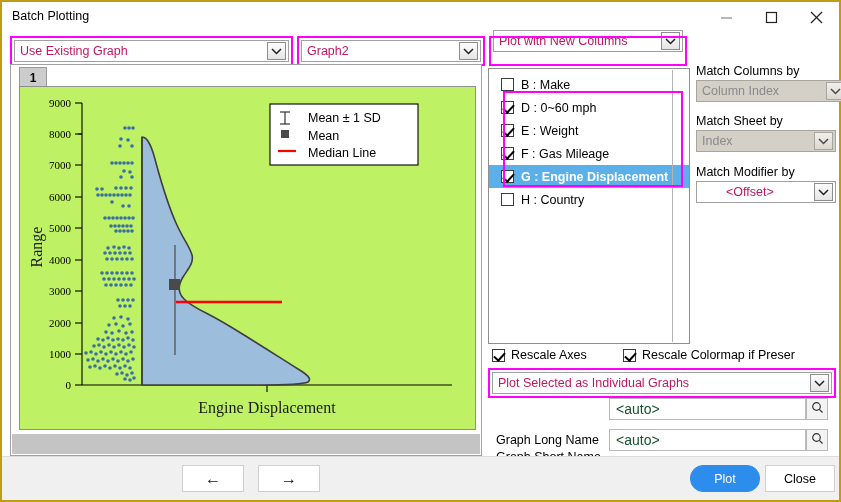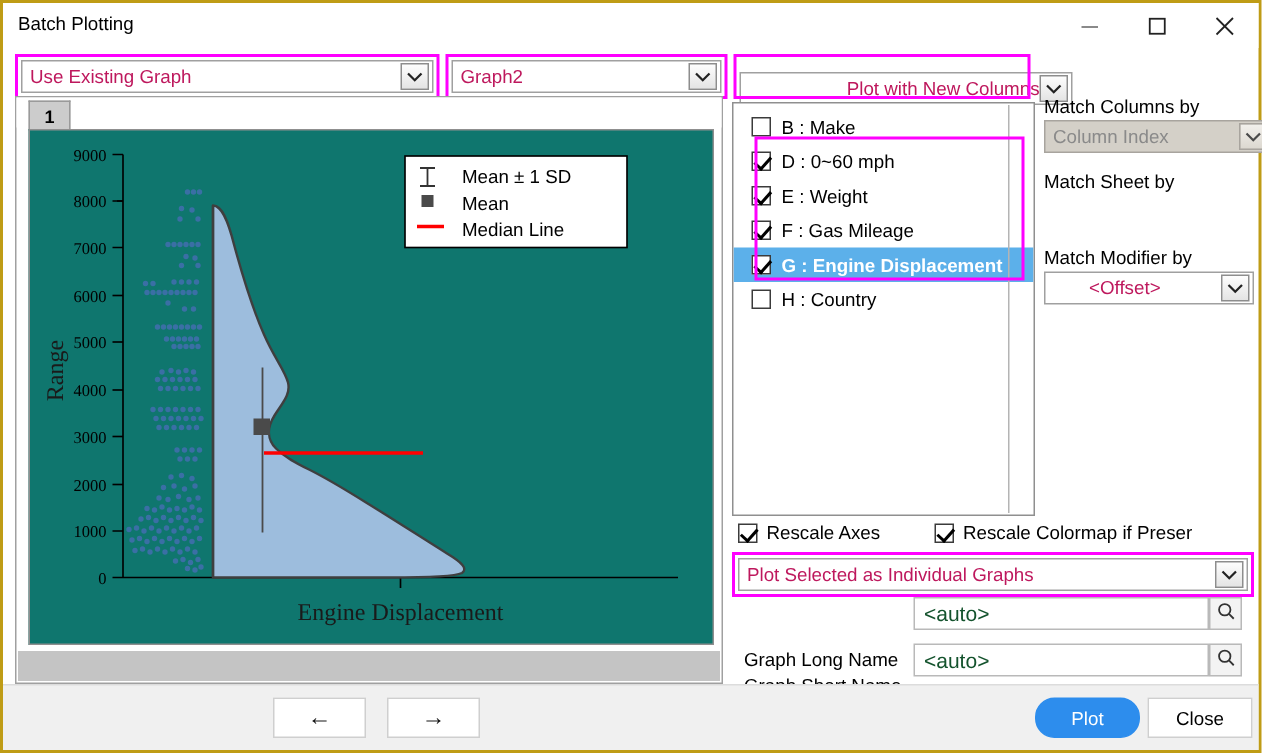--- a/index.html
+++ b/index.html
@@ -84,21 +84,21 @@
     width:26px;height:19px;
     background:#cccccc;
     border:1px solid #9a9a9a;
     border-bottom:none;
     display:flex;align-items:center;justify-content:center;
     font-size:12px;font-weight:bold;color:#000;
   }
   .graphcanvas{
     position:absolute;left:8px;top:21px;
     width:455px;height:342px;
-    background:#0f766e;
+    background:#bef264;
     border:1px solid #8f8f8f;
     overflow:hidden;
   }
   .hscroll{
     position:absolute;left:1px;right:1px;bottom:1px;height:20px;
     background:#c4c4c4;
   }
   
   .listbox{
     position:absolute;
@@ -226,21 +226,21 @@
   <div class="combo" style="left:299px;top:38px;width:180px;">
     <div class="cval">Graph2</div>
     <div class="arrowbtn">
       <svg width="11" height="8" viewBox="0 0 11 8">
           <path d="M1 2 L5.5 6.5 L10 2" fill="none" stroke="#222" stroke-width="1.5"></path>
         </svg>
     </div>
   </div>
   <div class="hl-box" style="left:295px;top:34px;width:188px;height:30px;"></div>
 
-  <div class="combo" style="left:491px;top:46px;width:222px;text-align:right;">
+  <div class="combo" style="left:491px;top:28px;width:190px;">
     <div class="cval">Plot with New Columns</div>
     <div class="arrowbtn">
       <svg width="11" height="8" viewBox="0 0 11 8">
           <path d="M1 2 L5.5 6.5 L10 2" fill="none" stroke="#222" stroke-width="1.5"></path>
         </svg>
     </div>
   </div>
   <div class="hl-box" style="left:487px;top:34px;width:198px;height:30px;"></div>
 
   <div class="preview">
@@ -527,20 +527,28 @@
   <div class="combo disabled" style="left:694px;top:78px;width:152px;">
     <div class="cval">Column Index</div>
     <div class="arrowbtn">
       <svg width="11" height="8" viewBox="0 0 11 8">
           <path d="M1 2 L5.5 6.5 L10 2" fill="none" stroke="#4a4a4a" stroke-width="1.5"></path>
         </svg>
     </div>
   </div>
 
   <div class="sidelabel" style="left:694px;top:112px;text-align:center;">Match Sheet by</div>
+  <div class="combo disabled" style="left:694px;top:128px;width:140px;">
+    <div class="cval">Index</div>
+    <div class="arrowbtn">
+      <svg width="11" height="8" viewBox="0 0 11 8">
+          <path d="M1 2 L5.5 6.5 L10 2" fill="none" stroke="#4a4a4a" stroke-width="1.5"></path>
+        </svg>
+    </div>
+  </div>
 
   <div class="sidelabel" style="left:694px;top:163px;">Match Modifier by</div>
   <div class="combo" style="left:694px;top:179px;width:140px;padding-left:24px;">
     <div class="cval">&lt;Offset&gt;</div>
     <div class="arrowbtn">
       <svg width="11" height="8" viewBox="0 0 11 8">
           <path d="M1 2 L5.5 6.5 L10 2" fill="none" stroke="#222" stroke-width="1.5"></path>
         </svg>
     </div>
   </div>

